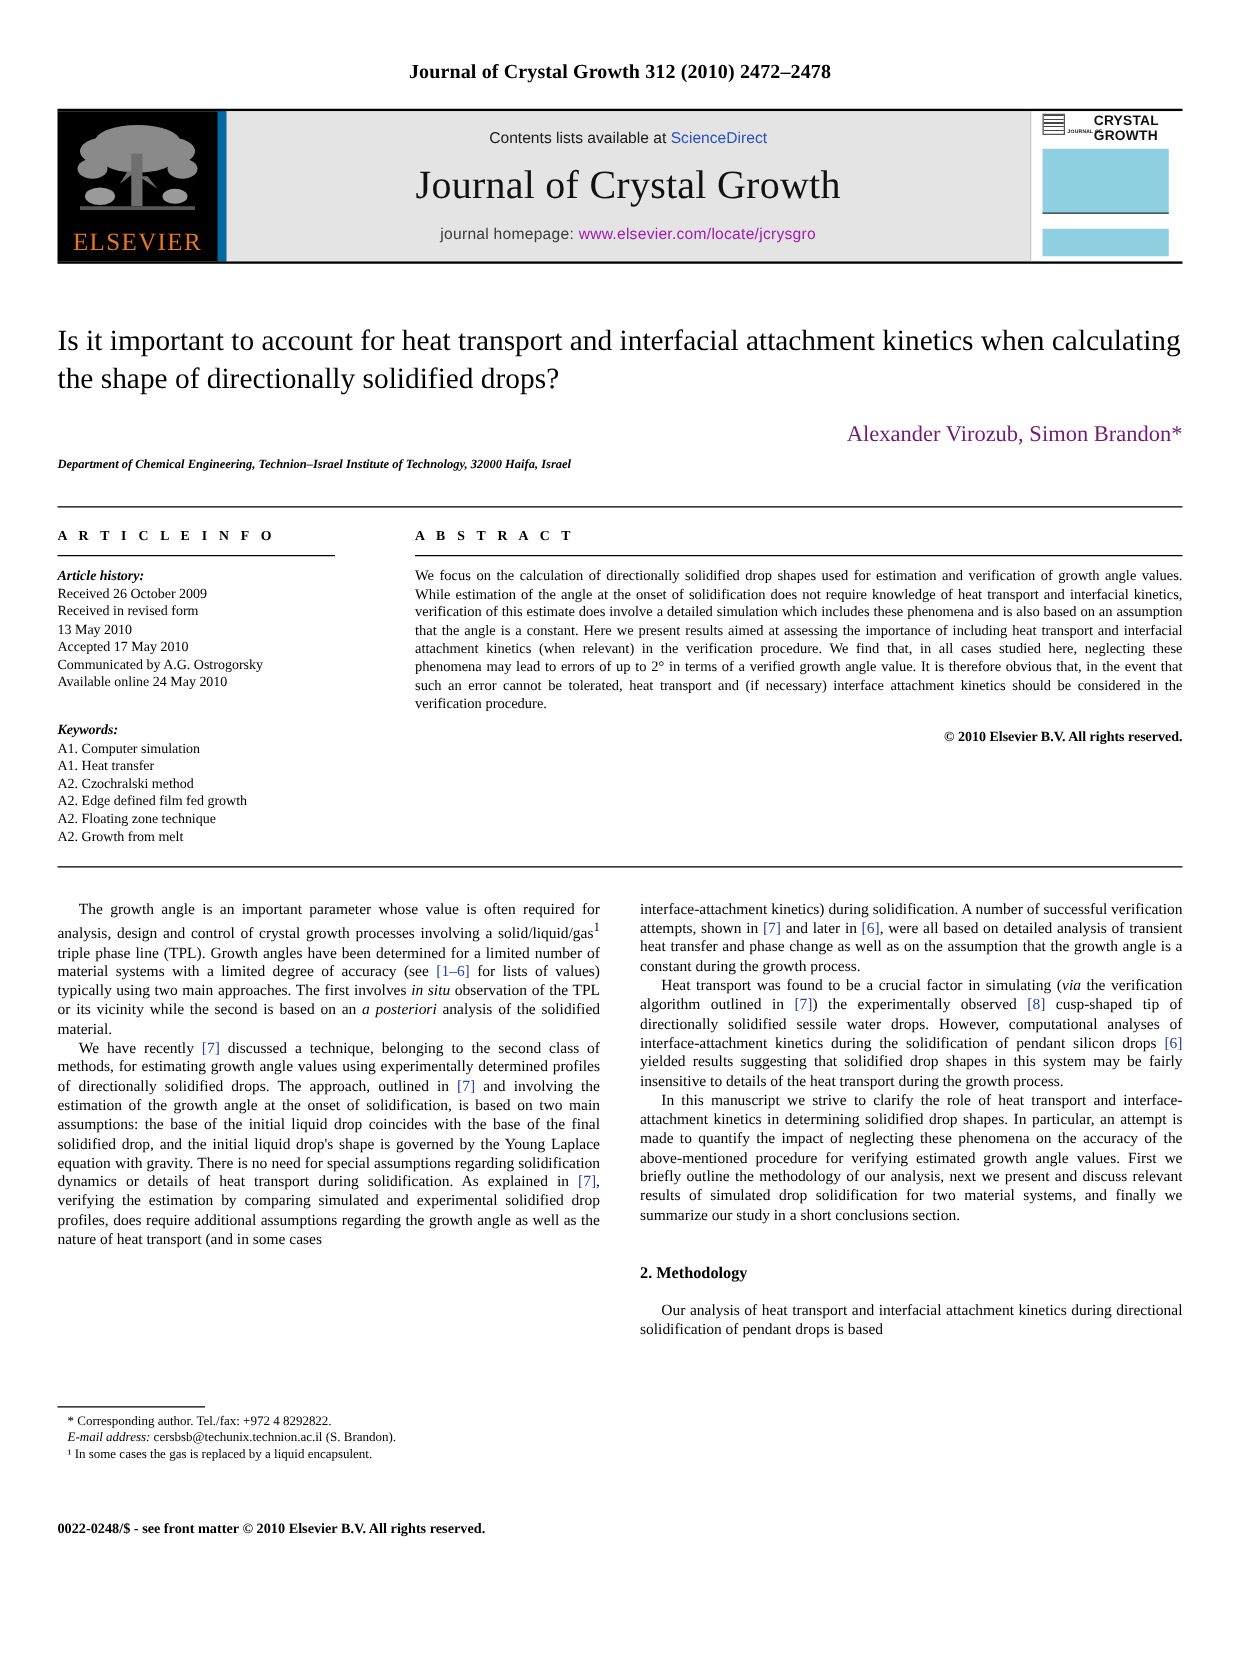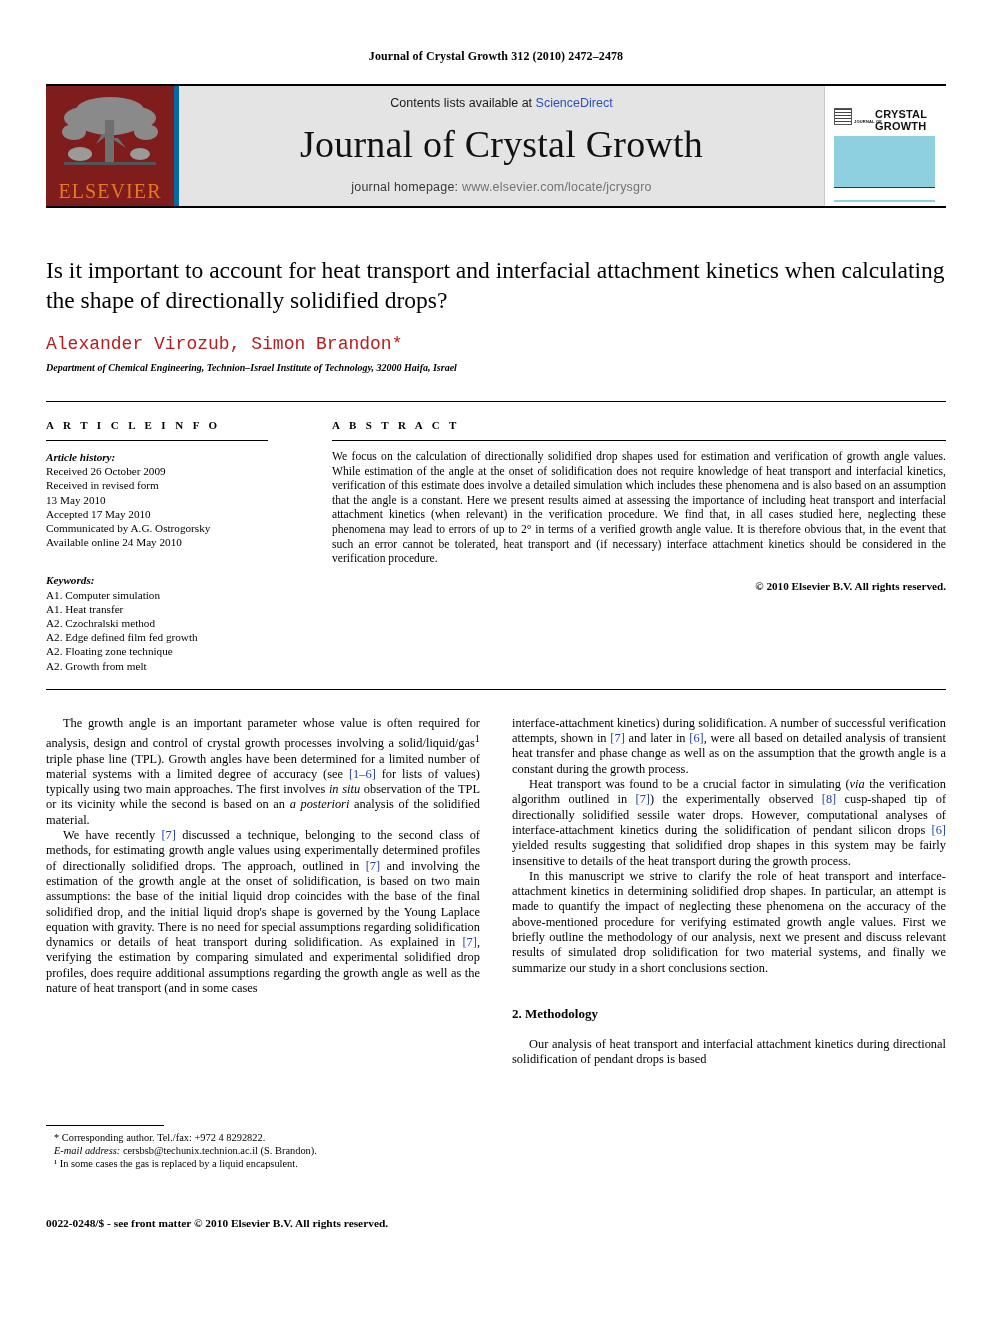--- a/index.html
+++ b/index.html
@@ -19,41 +19,41 @@
     width: 992px;
     height: 1323px;
     position: relative;
     box-sizing: border-box;
     padding: 0 46px;
   }
 
   
   .running-head {
     text-align: center;
-    font-size: 12px;
+    font-size: 16px;
     font-weight: bold;
     padding-top: 49px;
     letter-spacing: 0.1px;
   }
 
   
   .masthead {
     margin-top: 20px;
     height: 120px;
     display: flex;
     border-top: 2px solid #000;
     border-bottom: 2px solid #000;
     position: relative;
   }
   .logo-cell {
     width: 128px;
     flex: 0 0 128px;
-    border-right: 5px solid #0369a1;
-    position: relative;
-    background: #7f1d1d;
+    border-right: 7px solid #0369a1;
+    position: relative;
+    background: #000000;
     display: flex;
     align-items: flex-end;
     justify-content: center;
     overflow: hidden;
   }
   .elsevier-tree {
     position: absolute;
     top: 4px;
     left: 50%;
     transform: translateX(-50%);
@@ -82,42 +82,42 @@
     font-family: "Liberation Sans", sans-serif;
     font-size: 12.5px;
     color: #1a1a1a;
     margin-bottom: 12px;
   }
   .contents-line .sd {
     color: #2b4fbf;
   }
   .journal-title {
     font-family: "Liberation Serif", serif;
-    font-size: 38px;
+    font-size: 32px;
     color: #111;
     letter-spacing: 0.2px;
     margin-bottom: 14px;
   }
   .homepage-line {
     font-family: "Liberation Sans", sans-serif;
     font-size: 12.5px;
     color: #3a3a3a;
     letter-spacing: 0.2px;
   }
   .homepage-line .url {
-    color: #737373;
+    color: #a21caf;
     text-align: center;
   }
   .cover-cell {
     width: 122px;
     flex: 0 0 122px;
     border-left: 1px solid #c9c9c9;
     background: #fff;
     position: relative;
-    padding: 20px 6px 4px 8px;
+    padding: 0 6px 4px 8px;
     box-sizing: border-box;
   }
   .cover-inner {
     width: 100%;
     height: 100%;
     position: relative;
   }
   .cover-mini-logo {
     width: 16px;
     height: 15px;
@@ -173,24 +173,25 @@
   }
   .article-title {
     font-family: "Liberation Serif", serif;
     font-size: 23.5px;
     line-height: 30px;
     font-weight: normal;
     color: #000;
     margin: 0;
   }
   .authors {
-    font-family: Liberation Mono, monospace;
+    font-family: Liberation Serif, serif;
     font-size: 18px;
     margin-top: 19px;
-    color: #b91c1c;
+    color: #701a75;
+    text-align: right;
   }
   .affiliation {
     font-family: "Liberation Serif", serif;
     font-size: 10px;
     font-style: italic;
     font-weight: bold;
     margin-top: 8px;
     color: #000;
   }
 

